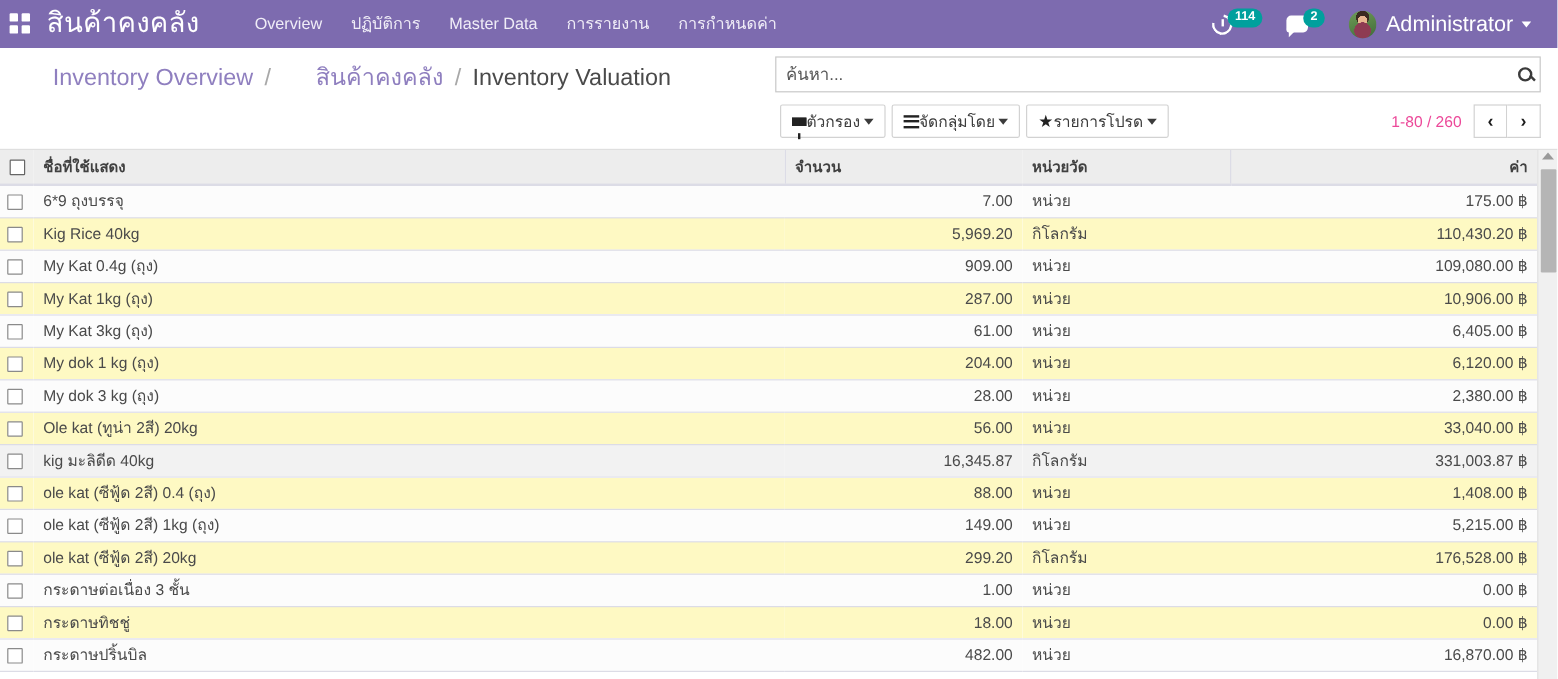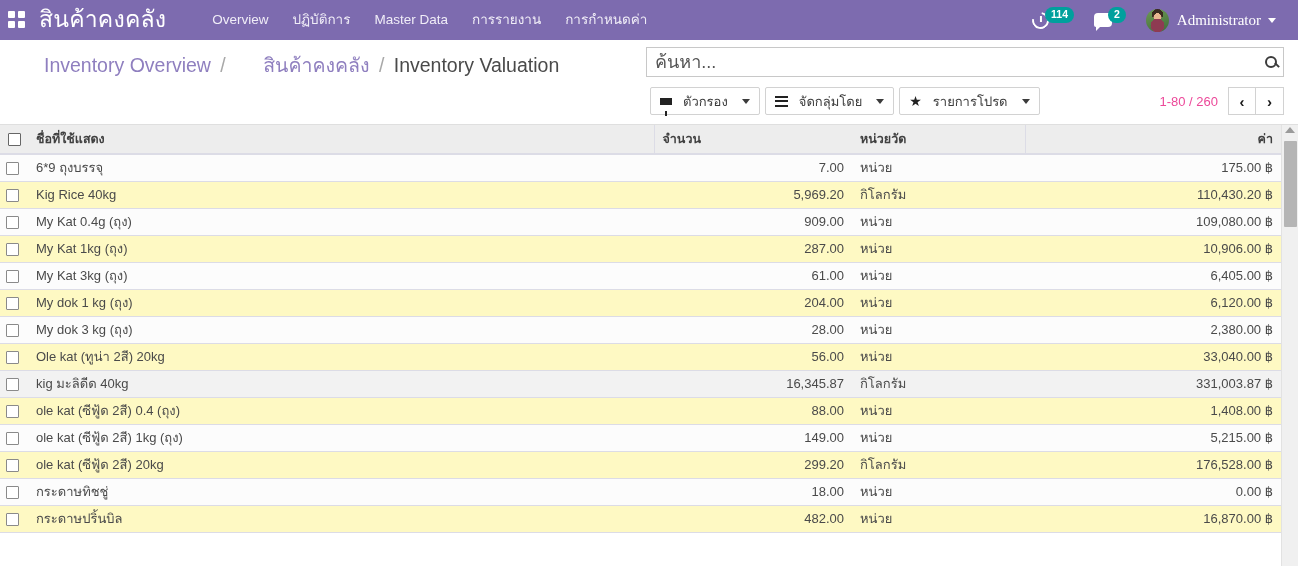--- a/index.html
+++ b/index.html
@@ -127,21 +127,21 @@
     border-radius: 50%;
     margin-right: 8px;
     background: #5f8a4a;
     background-image:
       radial-gradient(circle at 50% 72%, #8e3b52 0 34%, transparent 35%),
       radial-gradient(circle at 50% 36%, #e8b690 0 21%, transparent 22%),
       radial-gradient(circle at 50% 24%, #3a2a20 0 26%, transparent 27%),
       linear-gradient(160deg, #6f9b55, #3f6b3a);
     flex: 0 0 auto;
   }
-  .user-name { color: #ffffff; font-size: 15px; white-space: nowrap; font-family: Liberation Serif, serif; }
+  .user-name { color: #ffffff; font-size: 18px; white-space: nowrap; }
   .caret {
     width: 0; height: 0;
     border-left: 4.5px solid transparent;
     border-right: 4.5px solid transparent;
     border-top: 5px solid currentColor;
     margin-left: 7px;
     display: inline-block;
   }
 
   
@@ -174,21 +174,21 @@
     display: flex;
     align-items: center;
     padding: 0 6px 0 8px;
     background: #ffffff;
   }
   .searchbar input {
     flex: 1;
     border: none;
     outline: none;
     font-family: inherit;
-    font-size: 18px;
+    font-size: 14px;
     color: #8b5cf6;
     background: transparent;
     height: 100%;
     padding: 0;
   }
   .searchbar input::placeholder { color: #555; opacity: 1; }
   .icon-search {
     width: 12px; height: 12px;
     border: 2px solid #3b3b3b;
     border-radius: 50%;
@@ -215,21 +215,21 @@
   }
   .btn-group { display: flex; margin-left: 650px; }
   .fbtn {
     border: 1px solid #d2d2d2;
     background: #ffffff;
     height: 28px;
     padding: 0 9px;
     margin-right: 5px;
     display: flex;
     align-items: center;
-    gap: 11px;
+    gap: 0;
     font-size: 13px;
     color: #3b3b3b;
     cursor: pointer;
     white-space: nowrap;
     font-family: inherit;
     border-radius: 2px;
   }
   .fbtn .caret { border-top-color: #3b3b3b; margin-left: 3px; }
 
   .icon-funnel {
@@ -557,20 +557,27 @@
         </tr>
         <tr>
           <td class="check"><span class="cb"></span></td>
           <td>ole kat (ซีฟู้ด 2สี) 20kg</td>
           <td class="right">299.20</td>
           <td>กิโลกรัม</td>
           <td class="right">176,528.00 ฿</td>
         </tr>
         <tr>
           <td class="check"><span class="cb"></span></td>
+          <td>กระดาษต่อเนื่อง 3 ชั้น</td>
+          <td class="right">1.00</td>
+          <td>หน่วย</td>
+          <td class="right">0.00 ฿</td>
+        </tr>
+        <tr>
+          <td class="check"><span class="cb"></span></td>
           <td>กระดาษทิชชู่</td>
           <td class="right">18.00</td>
           <td>หน่วย</td>
           <td class="right">0.00 ฿</td>
         </tr>
         <tr>
           <td class="check"><span class="cb"></span></td>
           <td>กระดาษปริ้นบิล</td>
           <td class="right">482.00</td>
           <td>หน่วย</td>

